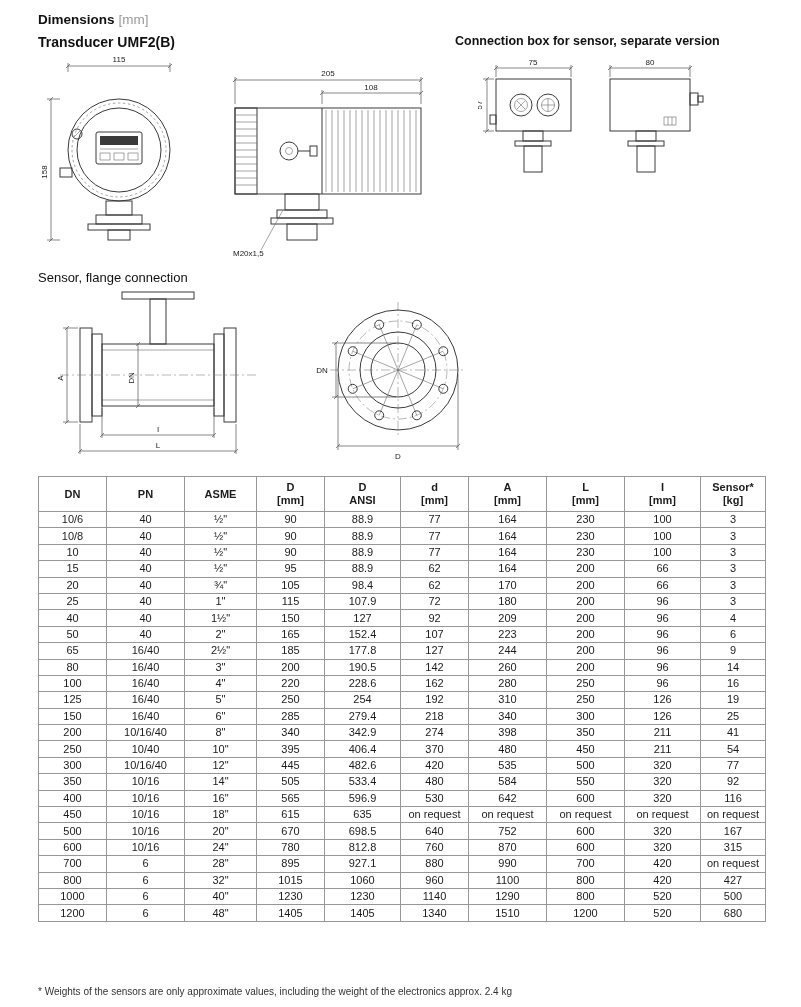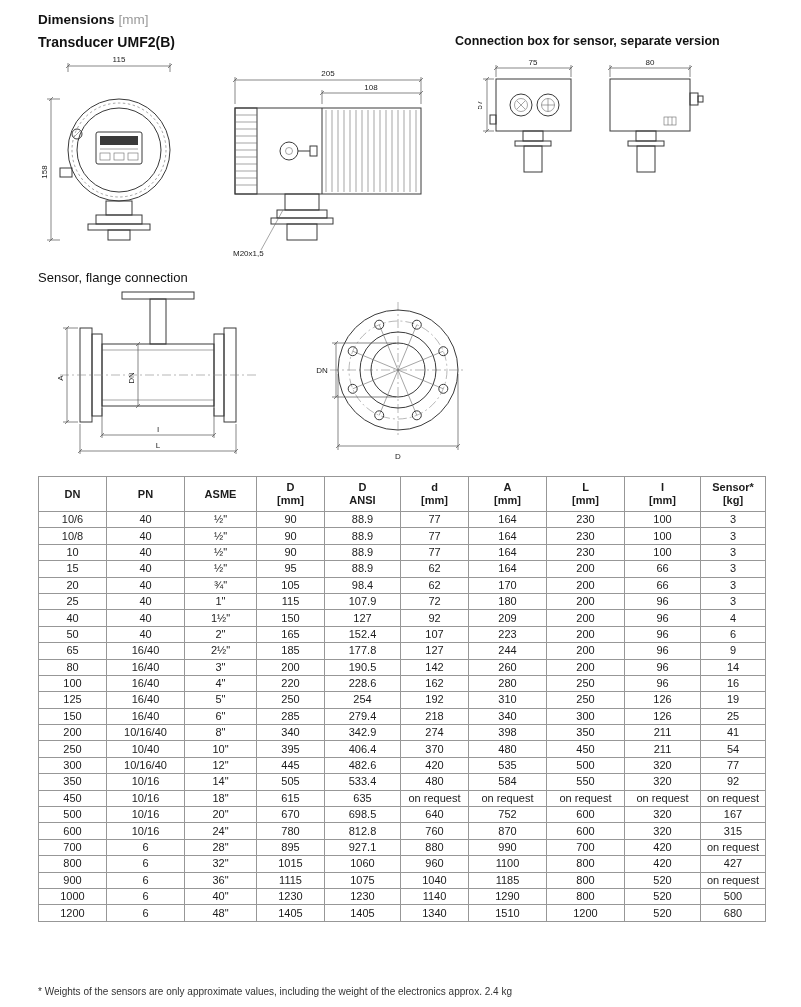--- a/index.html
+++ b/index.html
@@ -503,20 +503,32 @@
             <td>14"</td>
             <td>505</td>
             <td>533.4</td>
             <td>480</td>
             <td>584</td>
             <td>550</td>
             <td>320</td>
             <td>92</td>
           </tr>
           <tr>
+            <td>400</td>
+            <td>10/16</td>
+            <td>16"</td>
+            <td>565</td>
+            <td>596.9</td>
+            <td>530</td>
+            <td>642</td>
+            <td>600</td>
+            <td>320</td>
+            <td>116</td>
+          </tr>
+          <tr>
             <td>450</td>
             <td>10/16</td>
             <td>18"</td>
             <td>615</td>
             <td>635</td>
             <td>on request</td>
             <td>on request</td>
             <td>on request</td>
             <td>on request</td>
             <td>on request</td>
@@ -563,32 +575,20 @@
             <td>32"</td>
             <td>1015</td>
             <td>1060</td>
             <td>960</td>
             <td>1100</td>
             <td>800</td>
             <td>420</td>
             <td>427</td>
           </tr>
           <tr>
-            <td>900</td>
-            <td>6</td>
-            <td>36"</td>
-            <td>1115</td>
-            <td>1075</td>
-            <td>1040</td>
-            <td>1185</td>
-            <td>800</td>
-            <td>520</td>
-            <td>on request</td>
-          </tr>
-          <tr>
             <td>1000</td>
             <td>6</td>
             <td>40"</td>
             <td>1230</td>
             <td>1230</td>
             <td>1140</td>
             <td>1290</td>
             <td>800</td>
             <td>520</td>
             <td>500</td>

